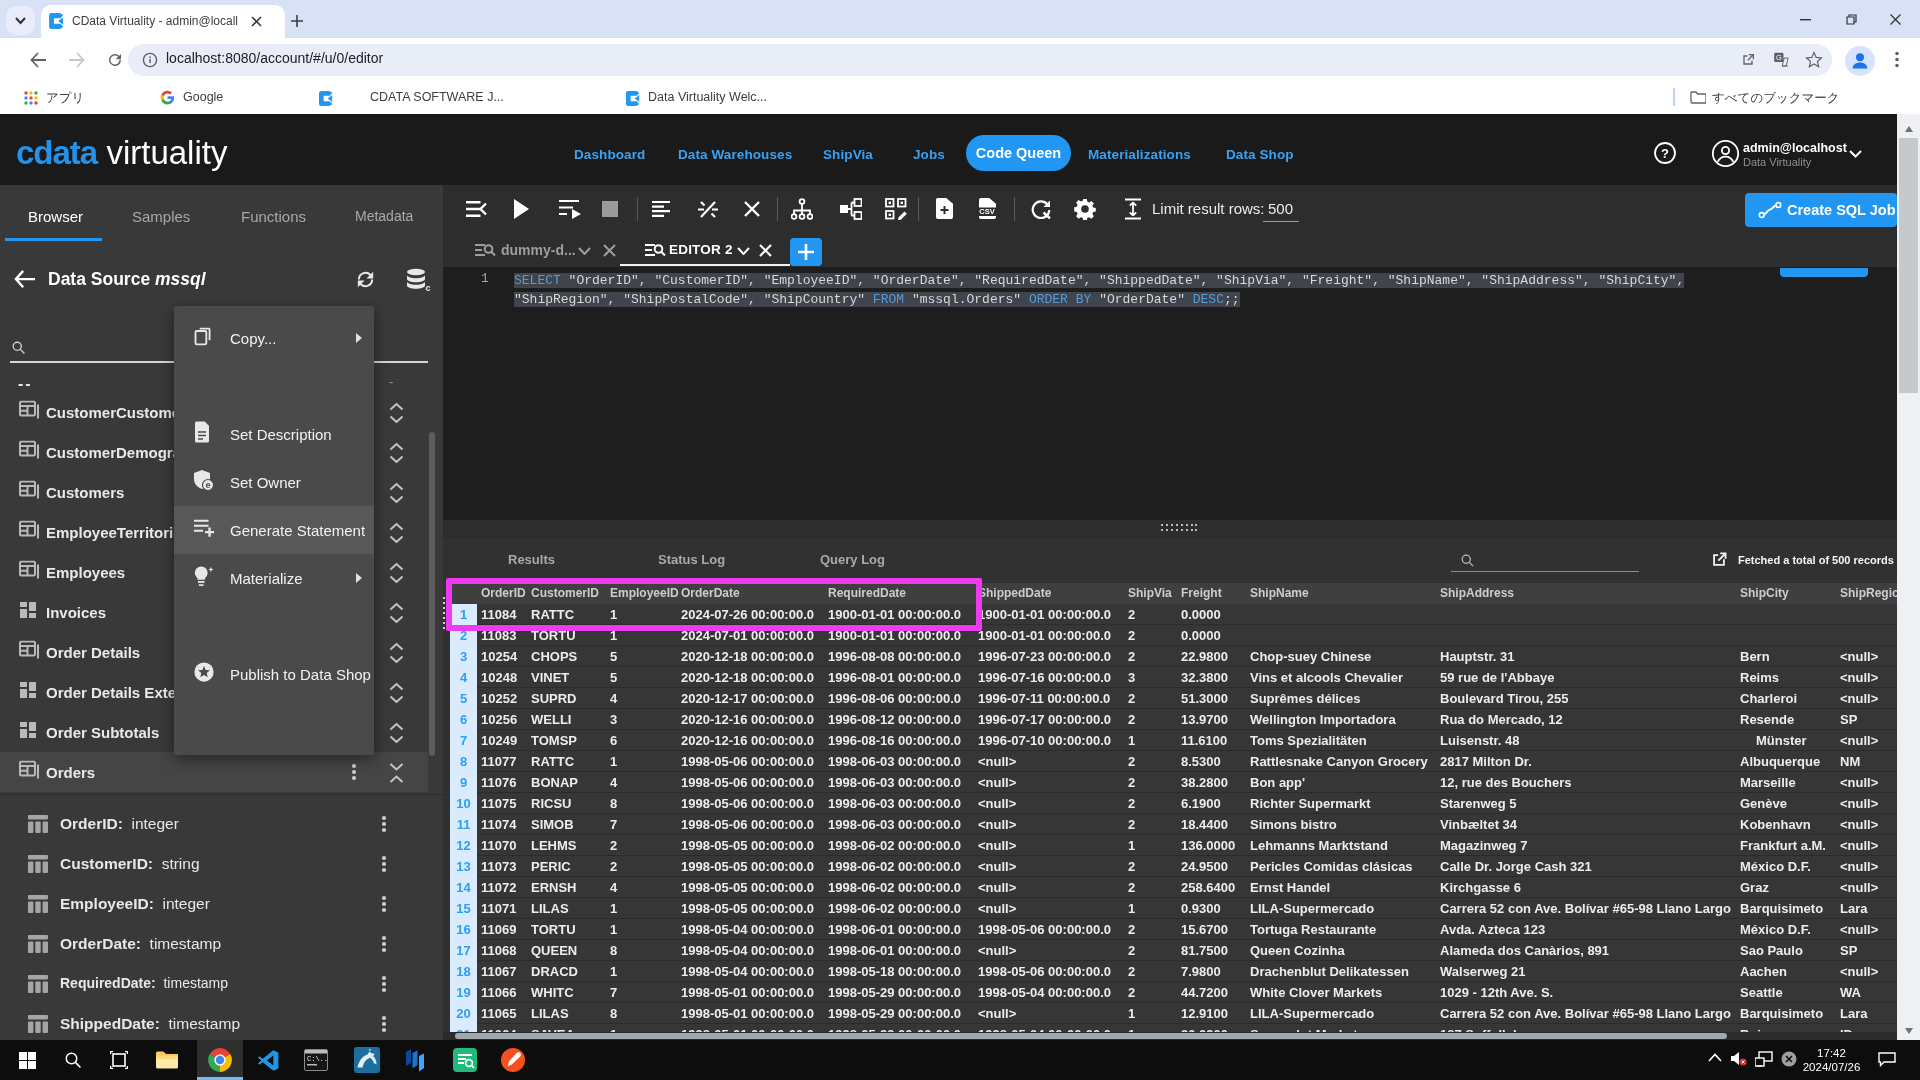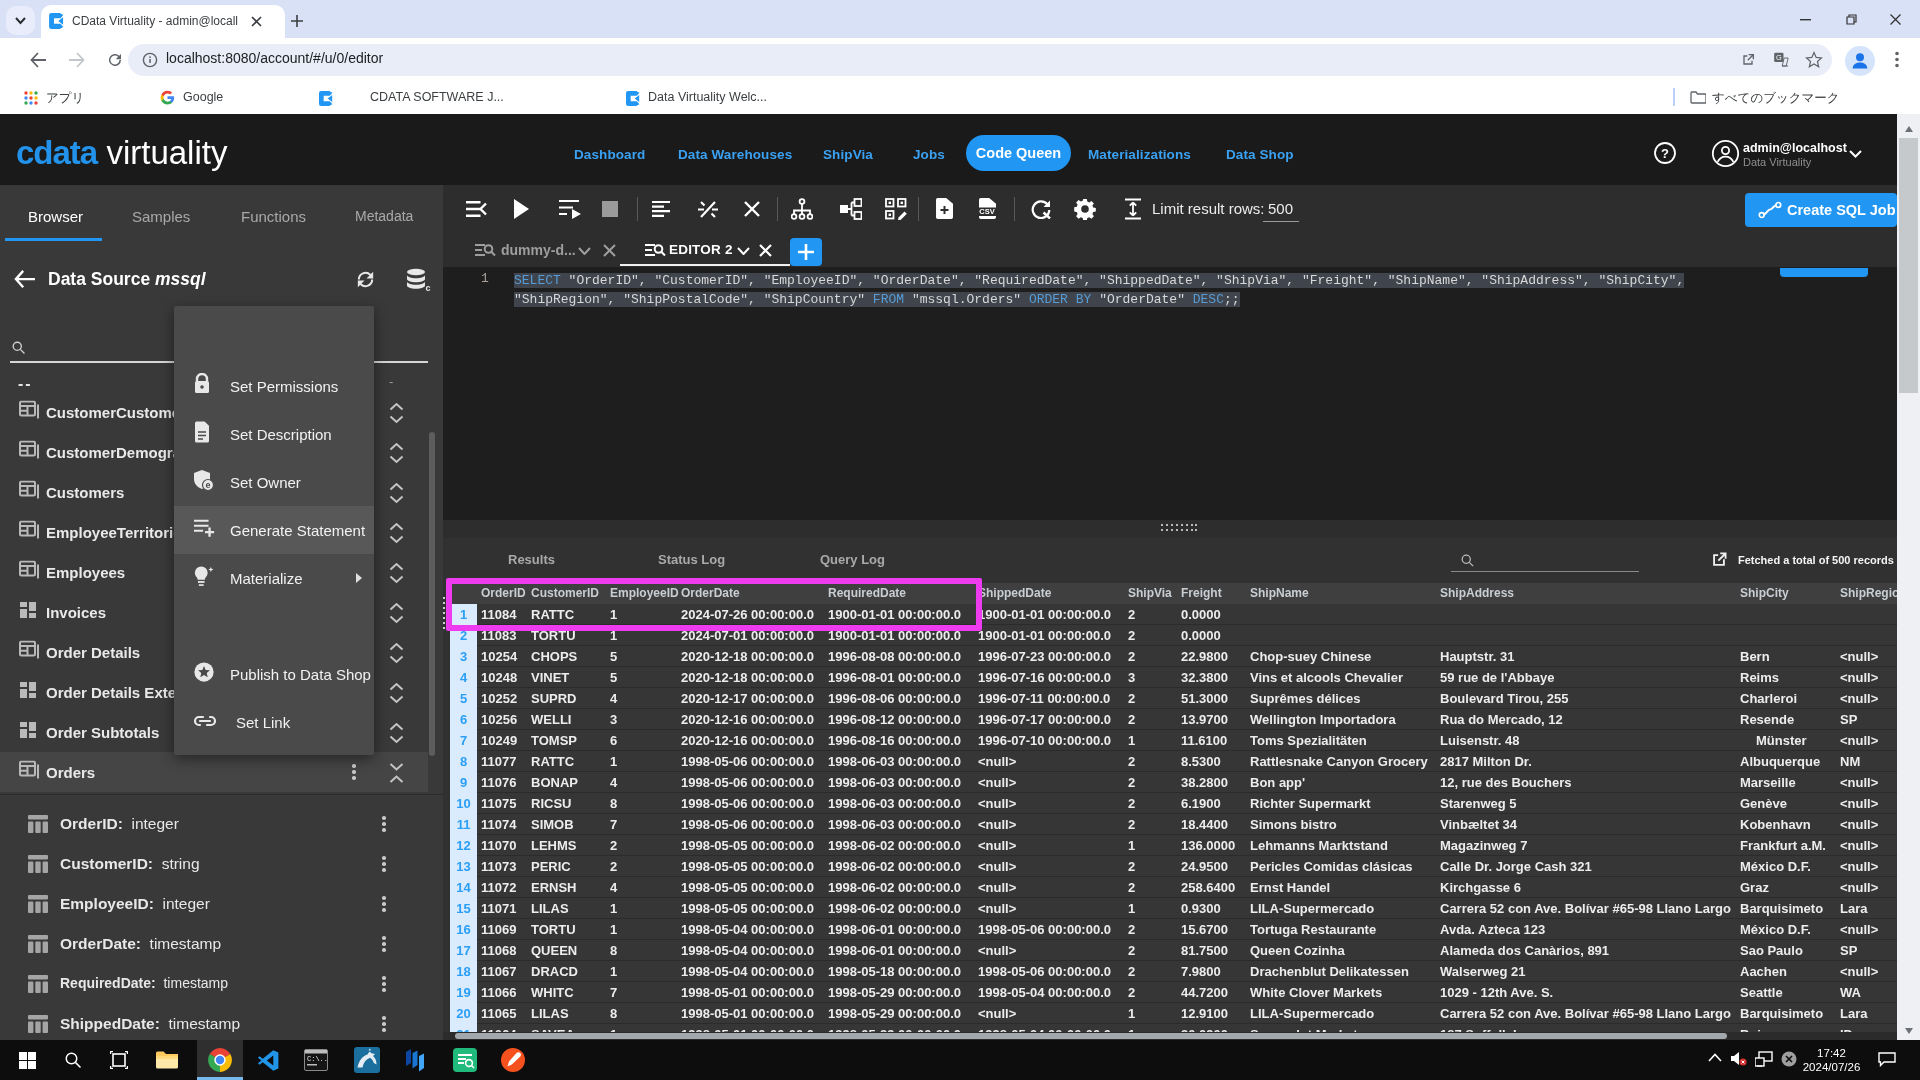--- a/index.html
+++ b/index.html
@@ -470,27 +470,27 @@
       </svg></div>
   <div class="abs" style="left:60px;top:1015px;font-size:15.5px;color:#e8e8e8;"><span style="font-weight:600;">ShippedDate:</span>&nbsp; timestamp</div>
   <div class="abs dots3" style="left:382px;top:1016px;">
       <i></i>
       <i></i>
       <i></i>
     </div>
   <div class="abs" style="left:429px;top:432px;width:6px;height:324px;background:#5d5d5d;border-radius:3px;"></div>
 
   <div class="abs" id="menu"></div>
-  <div class="mitem abs" style="left:174px;top:362px;">
-      <span class="mico"><svg width="18" height="22" viewBox="0 0 18 22">
-          <path d="M4 8 V6 a5 5 0 0 1 10 0 v2" stroke="#e8e8e8" stroke-width="2.4" fill="none"></path>
-          <rect x="2" y="8" width="14" height="12" rx="1.6" fill="#e8e8e8"></rect>
-          <circle cx="9" cy="14" r="1.8" fill="#4a4a4a"></circle>
-        </svg></span>
-      <span class="mlbl" style="">Set Permissions</span>
+  <div class="mitem abs" style="left:174px;top:314px;">
+      <span class="mico"><svg width="20" height="20" viewBox="0 0 24 24">
+          <path d="M8 2 h11 a2 2 0 0 1 2 2 v13 h-2.2 V4.2 H8 Z" fill="#e8e8e8"></path>
+          <rect x="3" y="6" width="13" height="16" rx="1.6" stroke="#e8e8e8" stroke-width="2.2" fill="none"></rect>
+        </svg></span>
+      <span class="mlbl" style="">Copy...</span>
+      <span class="marrow"></span>
     </div>
   <div class="mitem abs" style="left:174px;top:410px;">
       <span class="mico"><svg width="18" height="22" viewBox="0 0 18 22">
           <path d="M2 2 a1.6 1.6 0 0 1 1.6-1.6 h8 L16 4.8 V20 a1.6 1.6 0 0 1-1.6 1.6 H3.6 A1.6 1.6 0 0 1 2 20 Z" fill="#e8e8e8"></path>
           <g stroke="#4a4a4a" stroke-width="1.6">
             <path d="M5 11 H13 M5 14.5 H13 M5 18 H10"></path>
           </g>
         </svg></span>
       <span class="mlbl" style="">Set Description</span>
     </div>
@@ -520,26 +520,20 @@
         </svg></span>
       <span class="mlbl" style="">Materialize</span>
       <span class="marrow"></span>
     </div>
   <div class="mitem abs" style="left:174px;top:650px;">
       <span class="mico"><svg width="22" height="22" viewBox="0 0 24 24">
           <circle cx="12" cy="12" r="10.5" fill="#e8e8e8"></circle>
           <path d="M12 5.5 L13.8 9.8 18.5 10.2 15 13.2 16 17.8 12 15.3 8 17.8 9 13.2 5.5 10.2 10.2 9.8 Z" fill="#4a4a4a"></path>
         </svg></span>
       <span class="mlbl" style="">Publish to Data Shop</span>
-    </div>
-  <div class="mitem abs" style="left:174px;top:698px;">
-      <span class="mico"><svg width="24" height="12" viewBox="0 0 24 12">
-          <path d="M7 10 H6 A4 4 0 0 1 6 2 H10 M17 2 h1 a4 4 0 0 1 0 8 H14 M7 6 H17" stroke="#e8e8e8" stroke-width="2.2" fill="none" stroke-linecap="round"></path>
-        </svg></span>
-      <span class="mlbl" style="left:62px;">Set Link</span>
     </div>
 
   <div class="abs" id="toolbar"></div>
   <svg class="abs" style="left:465px;top:200px" width="22" height="18" viewBox="0 0 22 18">
       <g stroke="#fff" stroke-width="2.4" fill="none">
         <path d="M1 2.2 H15.5 M1 9 H15.5 M1 15.8 H15.5"></path>
         <path d="M21 3.5 L15.5 9 L21 14.5"></path>
       </g>
     </svg>
   <svg class="abs" style="left:513px;top:199px" width="16" height="20" viewBox="0 0 16 20">

